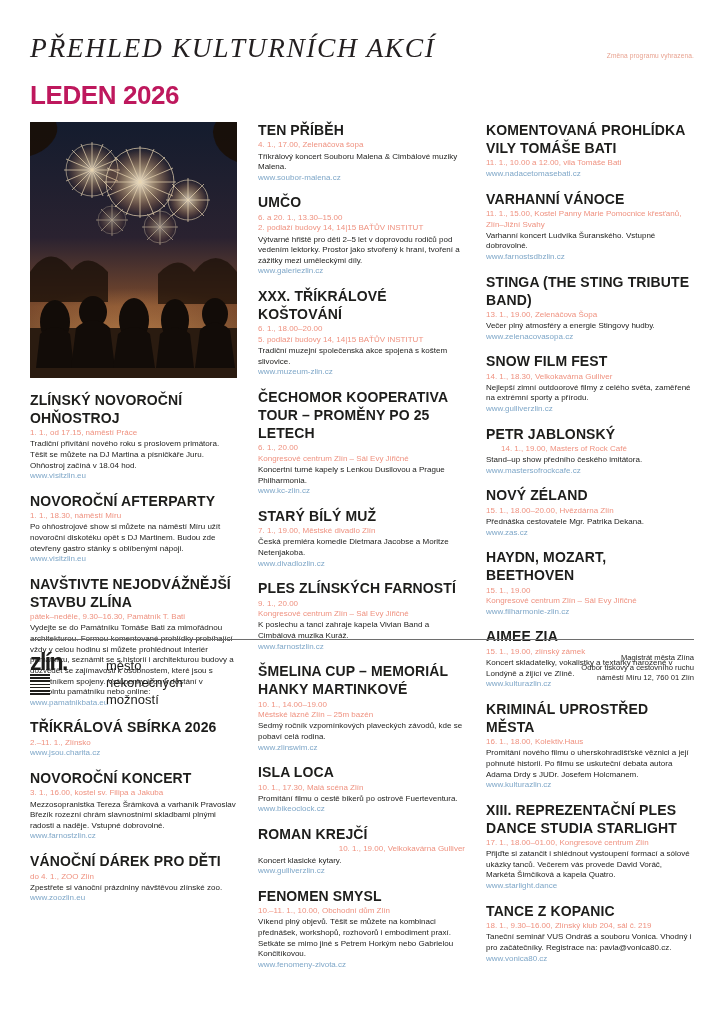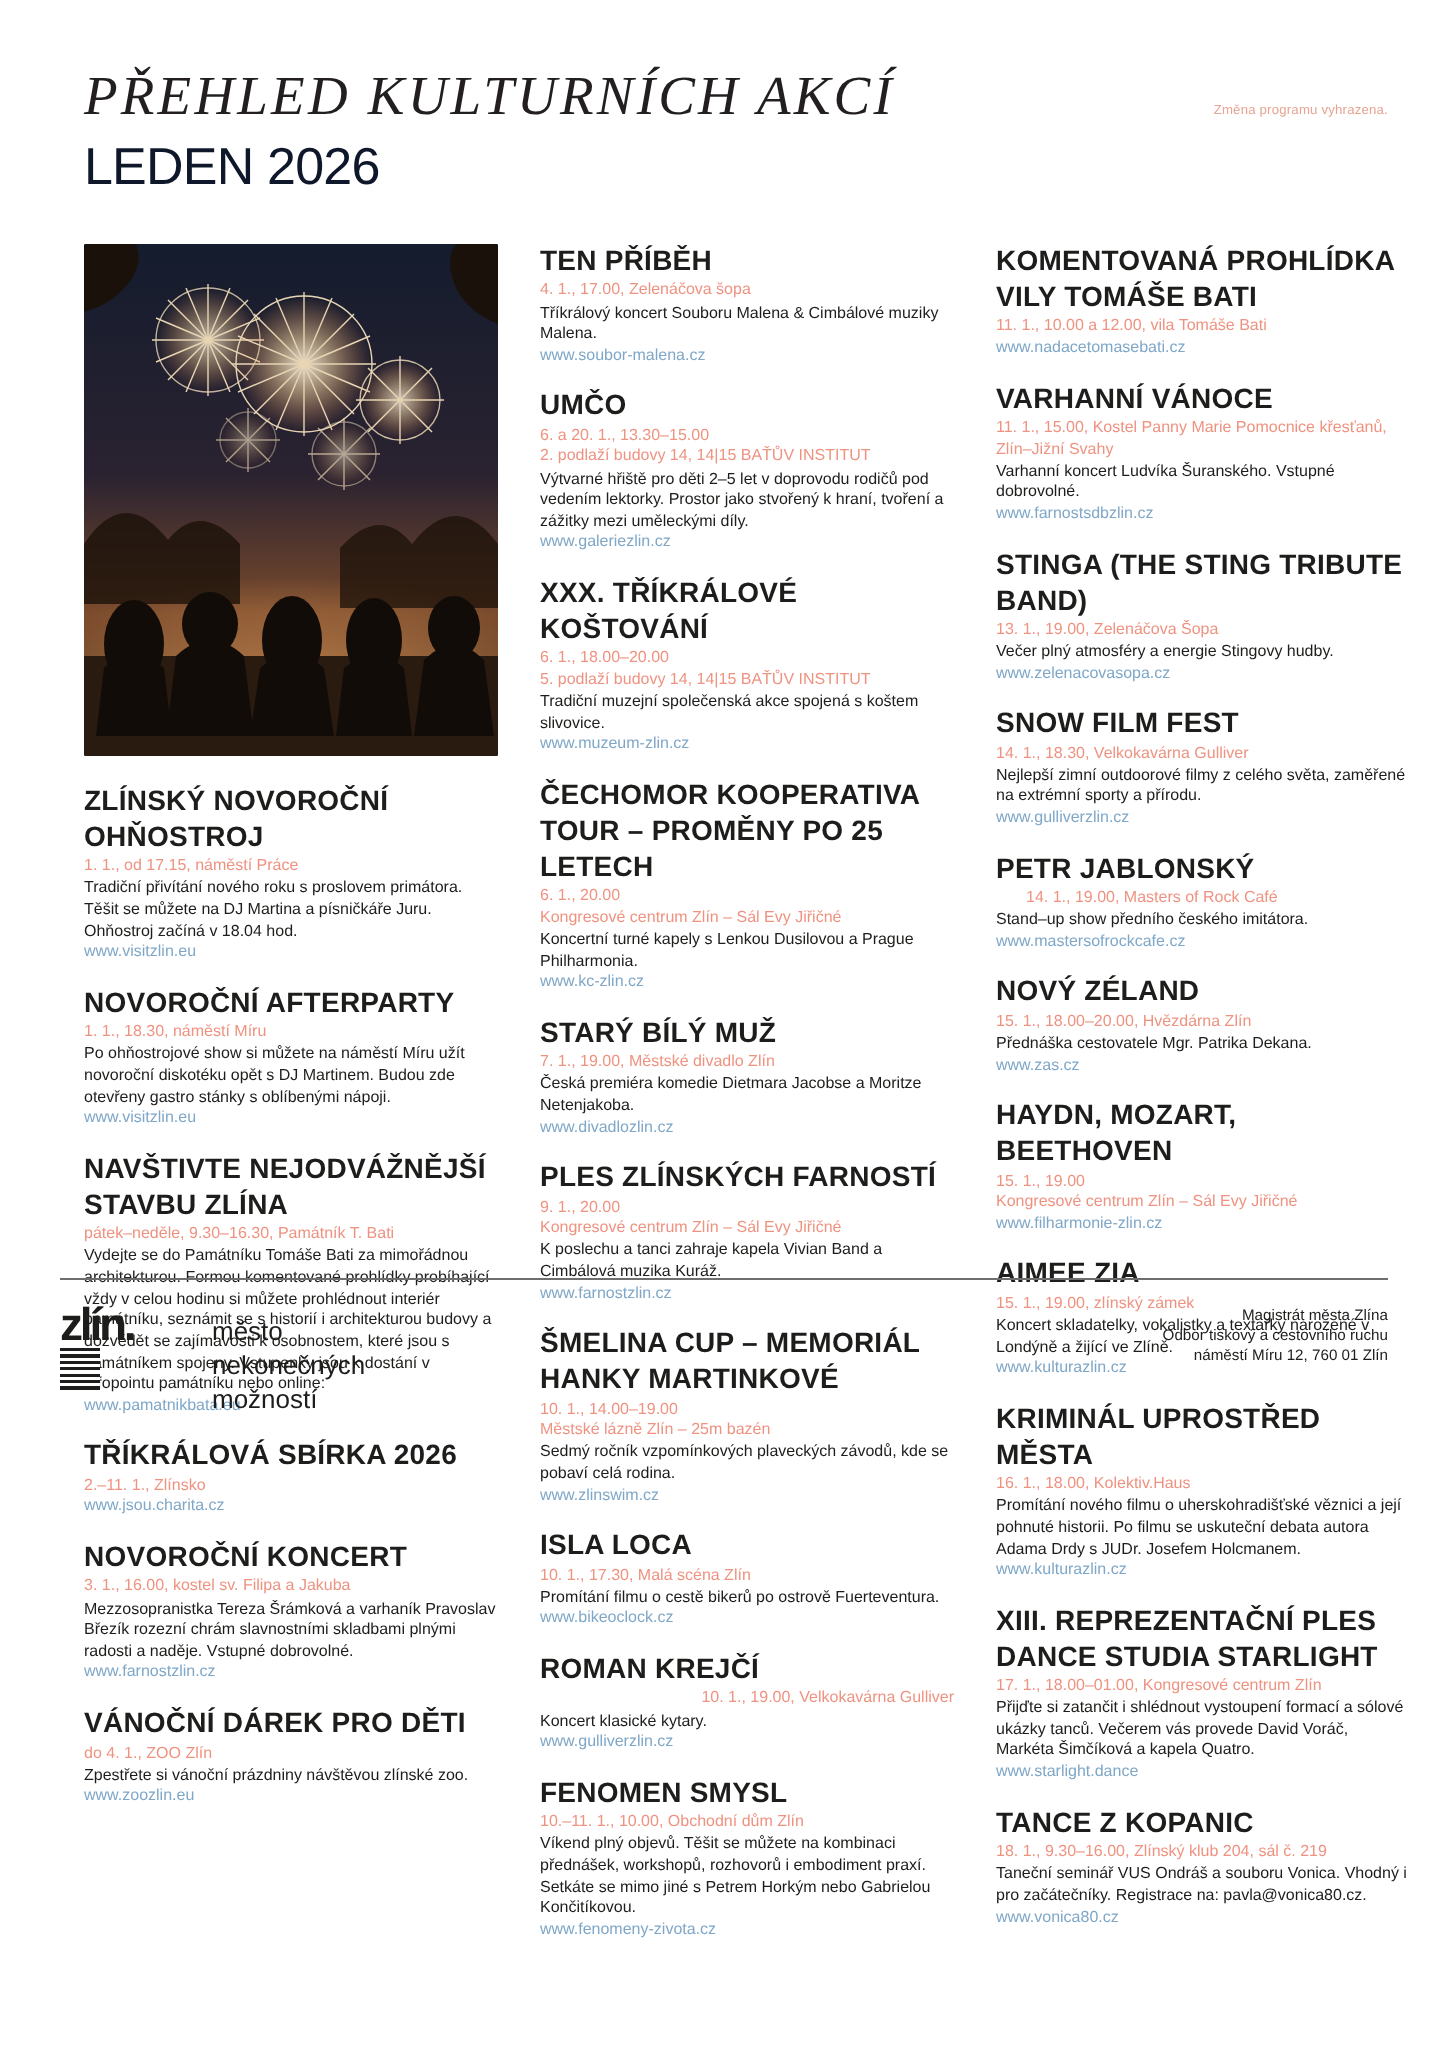--- a/index.html
+++ b/index.html
@@ -8,42 +8,42 @@
     height: 1024px;
     background: #ffffff;
     font-family: "Liberation Sans", sans-serif;
     color: #231f20;
     overflow: hidden;
   }
   .page {
     position: relative;
     width: 724px;
     height: 730px;
-    padding: 34px 30px 0 42px;
+    padding: 34px 30px 0 30px;
   }
 
   
   .header { position: relative; height: 88px; }
   .title-script {
     font-family: "Liberation Serif", serif;
     font-style: italic;
     font-weight: 400;
     font-size: 27.5px;
     letter-spacing: 1.6px;
     color: #231f20;
     line-height: 1.05;
     white-space: nowrap;
   }
   .title-month {
     font-family: "Liberation Sans", sans-serif;
-    font-weight: 400;
+    font-weight: 700;
     font-size: 26px;
     letter-spacing: -0.4px;
-    color: #0f172a;
-    margin-top: 7px;
+    color: #be185d;
+    margin-top: 19px;
     line-height: 1.05;
   }
   .disclaimer {
     position: absolute;
     right: 0;
     top: 18px;
     font-size: 6.6px;
     letter-spacing: 0.1px;
     color: #e8a391;
     white-space: nowrap;

